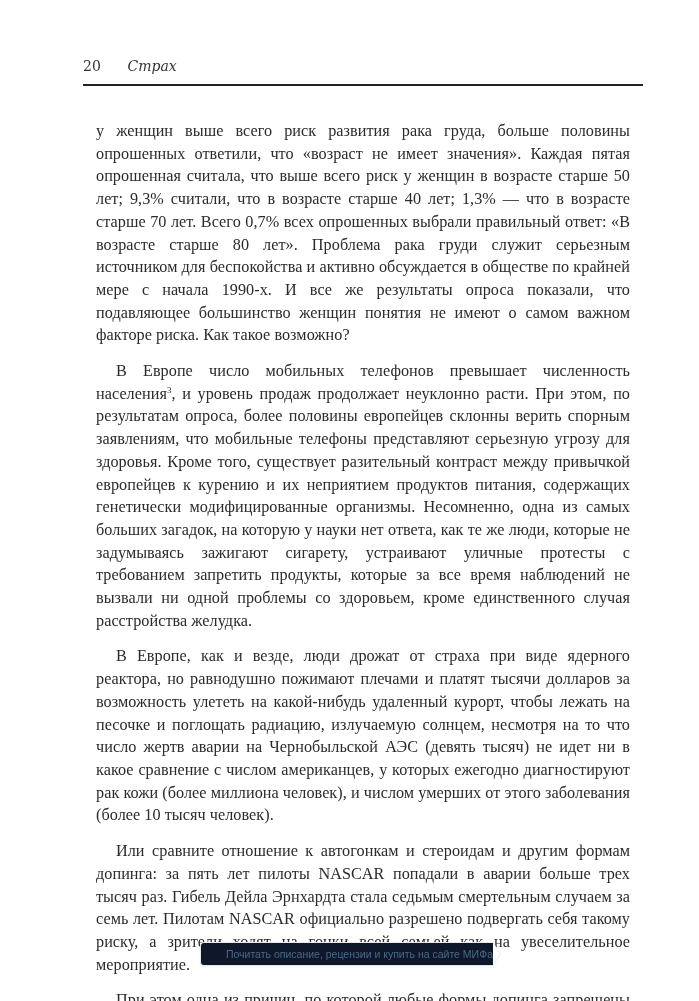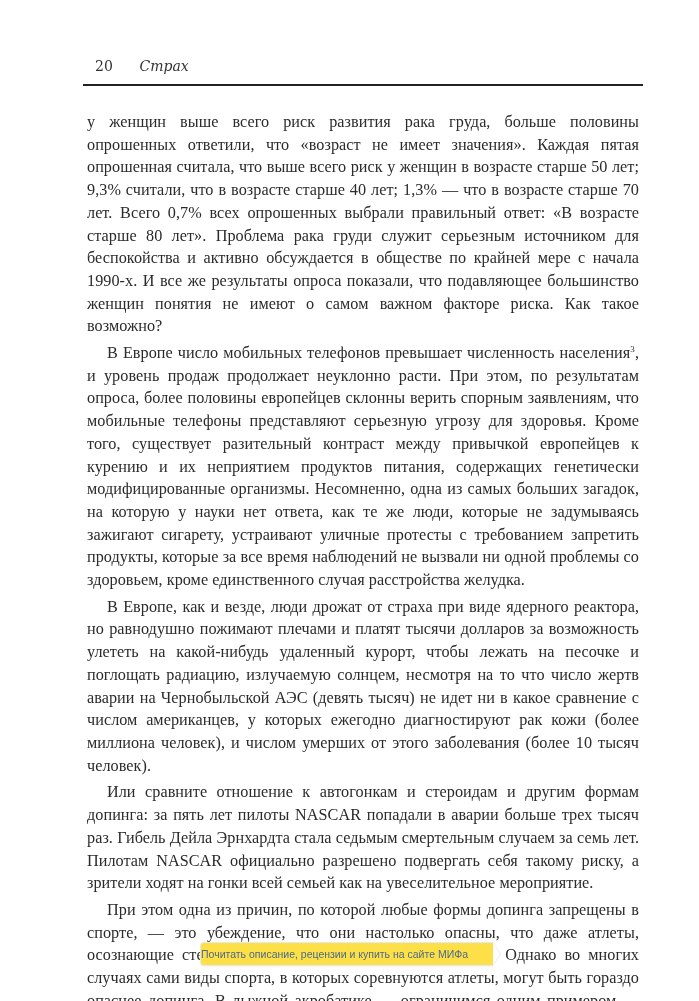--- a/index.html
+++ b/index.html
@@ -6,41 +6,41 @@
   body {
     width: 699px; height: 1001px; background: #ffffff; overflow: hidden;
     position: relative;
     font-family: "DejaVu Serif", "Liberation Serif", serif;
     color: #2b2b2b;
   }
   .header {
     position: absolute; left: 83px; top: 58px; width: 560px;
     font-size: 14px; color: #333;
   }
-  .header .num { display: inline-block; width: 40px; margin-left: 12px; }
+  .header .num { display: inline-block; width: 40px; }
   .header .title { font-style: italic; }
   .rule {
     position: absolute; left: 83px; top: 84px; width: 560px; height: 1.5px;
     background: #222;
   }
   .body {
     position: absolute; left: 83px; top: 107px; width: 560px;
     font-family: "Liberation Serif", "DejaVu Serif", serif;
     font-size: 16.2px; line-height: 22.7px; text-align: justify;
     letter-spacing: 0.05px;
   }
-  .body p { margin: 4px; }
+  .body p { margin: 13px; }
   .body p.indent { text-indent: 20px; font-family: Liberation Serif, serif; }
   sup { font-size: 9px; line-height: 0; vertical-align: super; }
   .miff-link {
     position: absolute; left: 200px; top: 942px; width: 292px; height: 22px;
     border: 1px solid #e6e9ec; border-right: none; border-radius: 4px 0 0 4px;
-    background: #fde047; box-shadow: 0 1px 2px rgba(0,0,0,0.05);
+    background: #0f172a; box-shadow: 0 1px 2px rgba(0,0,0,0.05);
     font-family: "Liberation Sans", "DejaVu Sans", sans-serif;
-    font-size: 10.5px; color: #4a6a8a; line-height: 22px; text-align: left;
+    font-size: 10.5px; color: #4a6a8a; line-height: 22px; text-align: right;
     cursor: pointer;
   }
   .miff-link .arrow {
     position: absolute; right: -8px; top: -1px; width: 0; height: 0;
     border-top: 12px solid transparent; border-bottom: 12px solid transparent;
     border-left: 8px solid #e6e9ec;
   }
   .miff-link .arrow-inner {
     position: absolute; right: -7px; top: 0; width: 0; height: 0;
     border-top: 11px solid transparent; border-bottom: 11px solid transparent;

